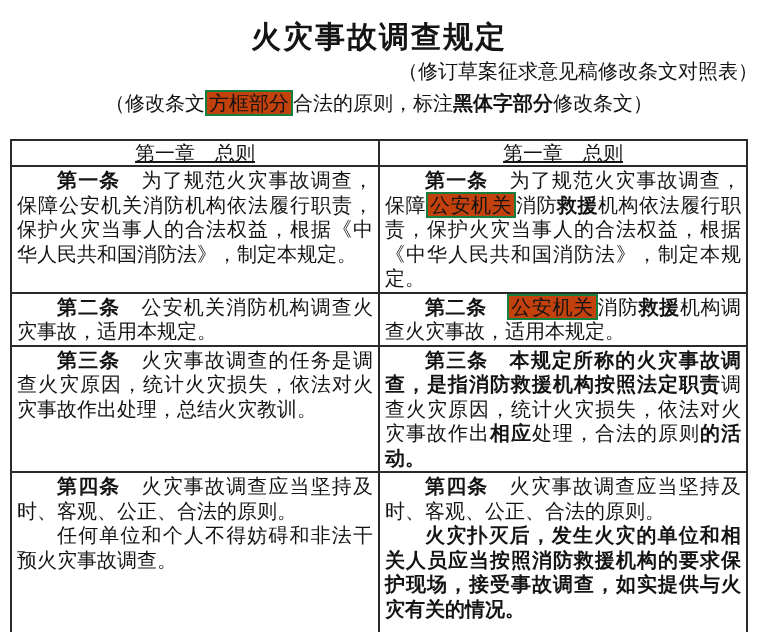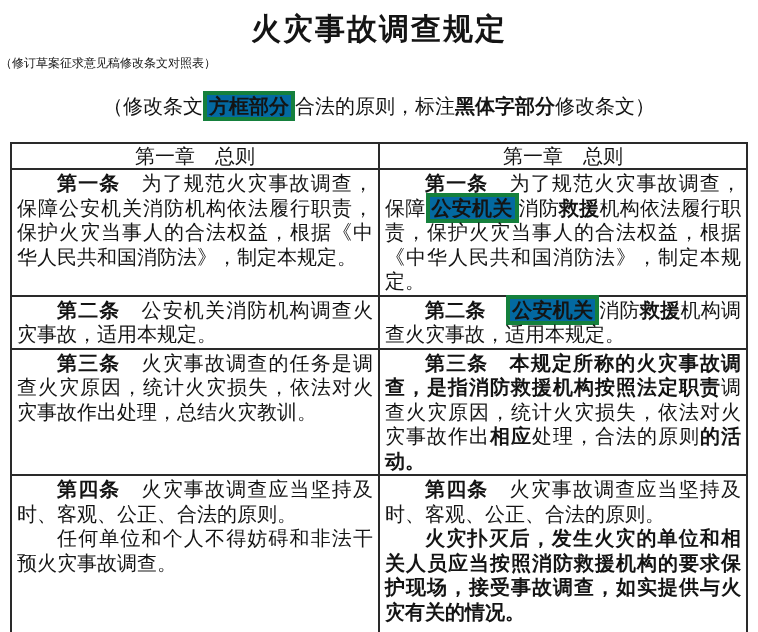--- a/index.html
+++ b/index.html
@@ -9,35 +9,35 @@
     width: 758px;
     height: 632px;
     overflow: hidden;
     color: #141414;
     font-family: "Liberation Serif", serif;
   }
   .page {
     width: 758px;
     height: 632px;
     box-sizing: border-box;
-    padding-top: 10px;
+    padding-top: 18px;
   }
   .doc-title {
     margin: 0;
     text-align: center;
     font-size: 30px;
     font-weight: bold;
     letter-spacing: 2px;
     line-height: 38px;
     font-family: "Liberation Sans", sans-serif;
   }
   .doc-subtitle {
-    margin: 2px 0 16px 0;
-    text-align: left;
-    font-size: 12px;
+    margin: 2px 0 5px 0;
+    text-align: right;
+    font-size: 20px;
     line-height: 26px;
   }
   .doc-legend {
     margin: 2px 0 0 0;
     text-align: center;
     font-size: 20px;
     line-height: 28px;
   }
   table.cmp {
     border-collapse: collapse;
@@ -59,40 +59,40 @@
     font-family: "Liberation Sans", sans-serif;
     height: 28px;
     line-height: 26px;
     padding: 1px 0;
   }
   tr.chapter-row td {
     text-align: center;
     height: 25px;
     line-height: 24px;
     padding: 0;
+    text-decoration: underline;
   }
   tr.row-art1 td { height: 99px; }
   tr.row-art2 td { height: 49px; margin-top: 44px; }
   tr.row-art3 td { height: 98px; }
   tr.row-art4 td { height: 195px; }
   .para {
     margin: 0;
     text-indent: 2em;
     text-align: justify;
   }
   .seg-normal { }
   .seg-bold {
     font-weight: bold;
     font-family: Liberation Serif, serif;
   }
   .seg-boxed {
-    background: #0369a1;
-    border: 4px solid #15803d;
+    background: #c2410c;
+    border: 2px solid #15803d;
     padding: 0 2px;
-    font-weight: bold;
   }
 </style>
 </head>
 <body>
 
 <div class="page">
 
   <h1 class="doc-title">火灾事故调查规定</h1>
 
   <div class="doc-subtitle">（修订草案征求意见稿修改条文对照表）</div>

